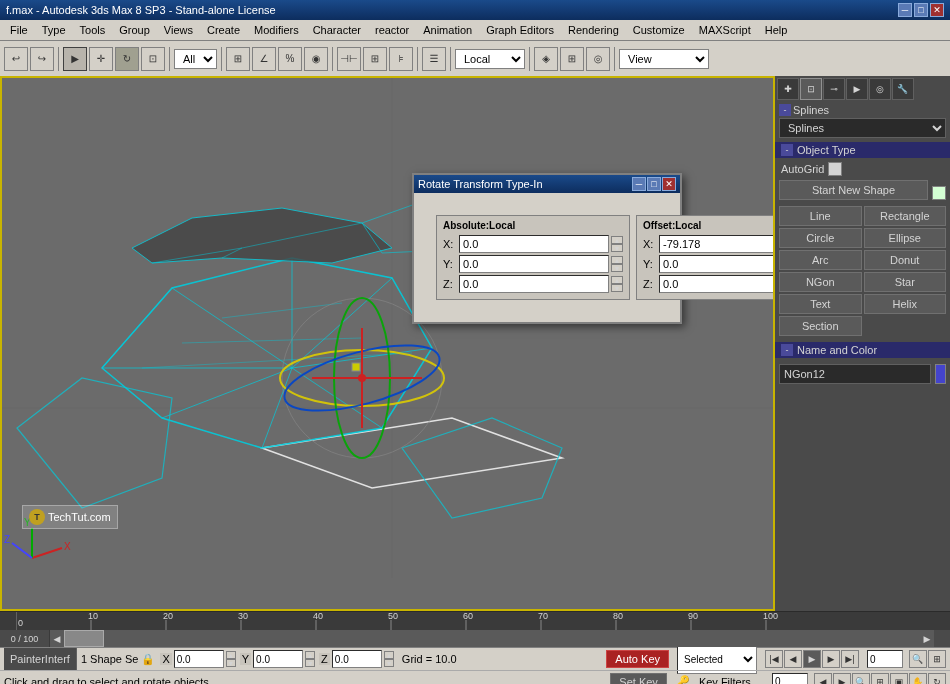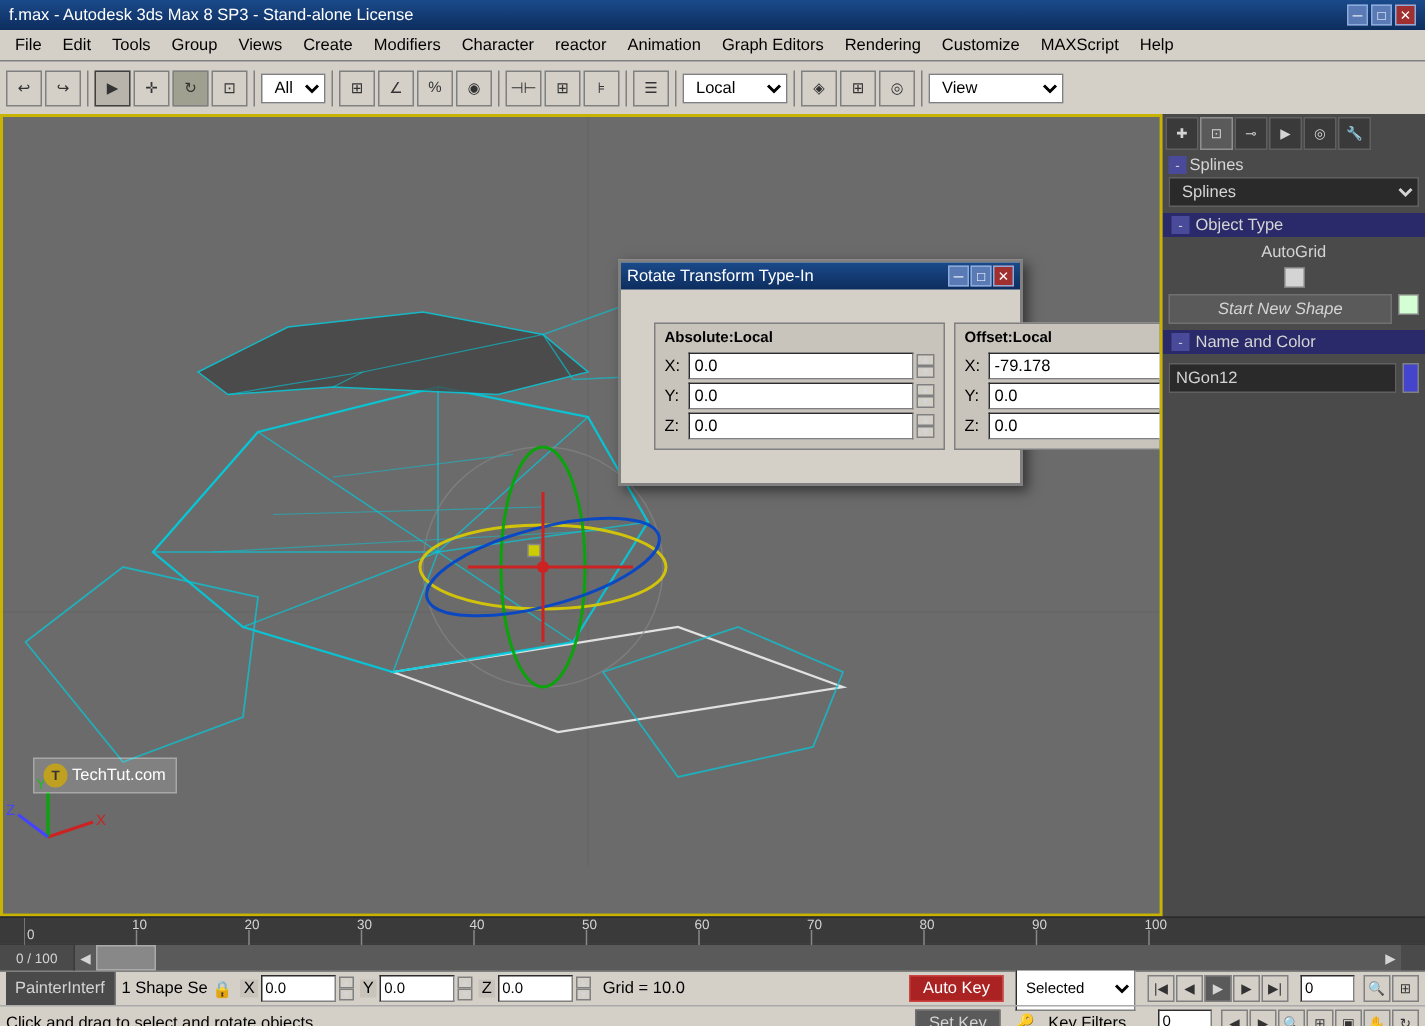--- a/index.html
+++ b/index.html
@@ -149,21 +149,20 @@
     .obj-btn {
       background: #5a5a5a; border: 1px solid #707070;
       color: #d4d4d4; padding: 3px 4px; font-size: 11px;
       cursor: pointer; text-align: center;
     }
 
     
     .autogrid-row {
       display: flex; align-items: center; gap: 4px;
       padding: 2px 6px;
-      flex-direction: column;
     }
     .autogrid-check {
       width: 14px; height: 14px; background: #d4d4d4;
       border: 1px solid #808080; cursor: pointer;
     }
     .start-btn {
       flex: 1; background: #5a5a5a; border: 1px solid #707070;
       color: #d4d4d4; padding: 3px; font-size: 11px; cursor: pointer; text-align: center;
     }
 
@@ -294,21 +293,21 @@
   <span>f.max - Autodesk 3ds Max 8 SP3 - Stand-alone License</span>
   <div id="titlebar-controls">
     <span>─</span>
     <span>□</span>
     <span class="close-btn">✕</span>
   </div>
 </div>
 
 <div id="menubar">
   <span class="menu-item">File</span>
-  <span class="menu-item">Edit</span>
+  <span class="menu-item">Type</span>
   <span class="menu-item">Tools</span>
   <span class="menu-item">Group</span>
   <span class="menu-item">Views</span>
   <span class="menu-item">Create</span>
   <span class="menu-item">Modifiers</span>
   <span class="menu-item">Character</span>
   <span class="menu-item">reactor</span>
   <span class="menu-item">Animation</span>
   <span class="menu-item">Graph Editors</span>
   <span class="menu-item">Rendering</span>
@@ -524,26 +523,39 @@
     <div class="section-header">
       <div class="section-minus">-</div>
       <span>Object Type</span>
     </div>
 
     <div class="autogrid-row">
       <span style="font-size:11px; color:#d4d4d4;">AutoGrid</span>
       <div class="autogrid-check"></div>
     </div>
     <div style="padding: 2px 4px;">
-      <div style="display:flex; align-items:flex-start; gap:4px;font-style:italic;">
+      <div style="display:flex; align-items:flex-end; gap:4px;">
         <div class="start-btn">Start New Shape</div>
         <div class="autogrid-check" style="background:#d4ffd4;"></div>
       </div>
     </div>
 
+    <div class="btn-grid">
+      <div class="obj-btn">Line</div>
+      <div class="obj-btn">Rectangle</div>
+      <div class="obj-btn">Circle</div>
+      <div class="obj-btn">Ellipse</div>
+      <div class="obj-btn">Arc</div>
+      <div class="obj-btn">Donut</div>
+      <div class="obj-btn">NGon</div>
+      <div class="obj-btn">Star</div>
+      <div class="obj-btn">Text</div>
+      <div class="obj-btn">Helix</div>
+      <div class="obj-btn">Section</div>
+    </div>
 
     <div class="section-header">
       <div class="section-minus">-</div>
       <span>Name and Color</span>
     </div>
 
     <div class="name-color-row">
       <input type="text" class="name-input" value="NGon12" style="">
       <div class="color-box" style="background: rgb(68, 68, 204);"></div>
     </div>

